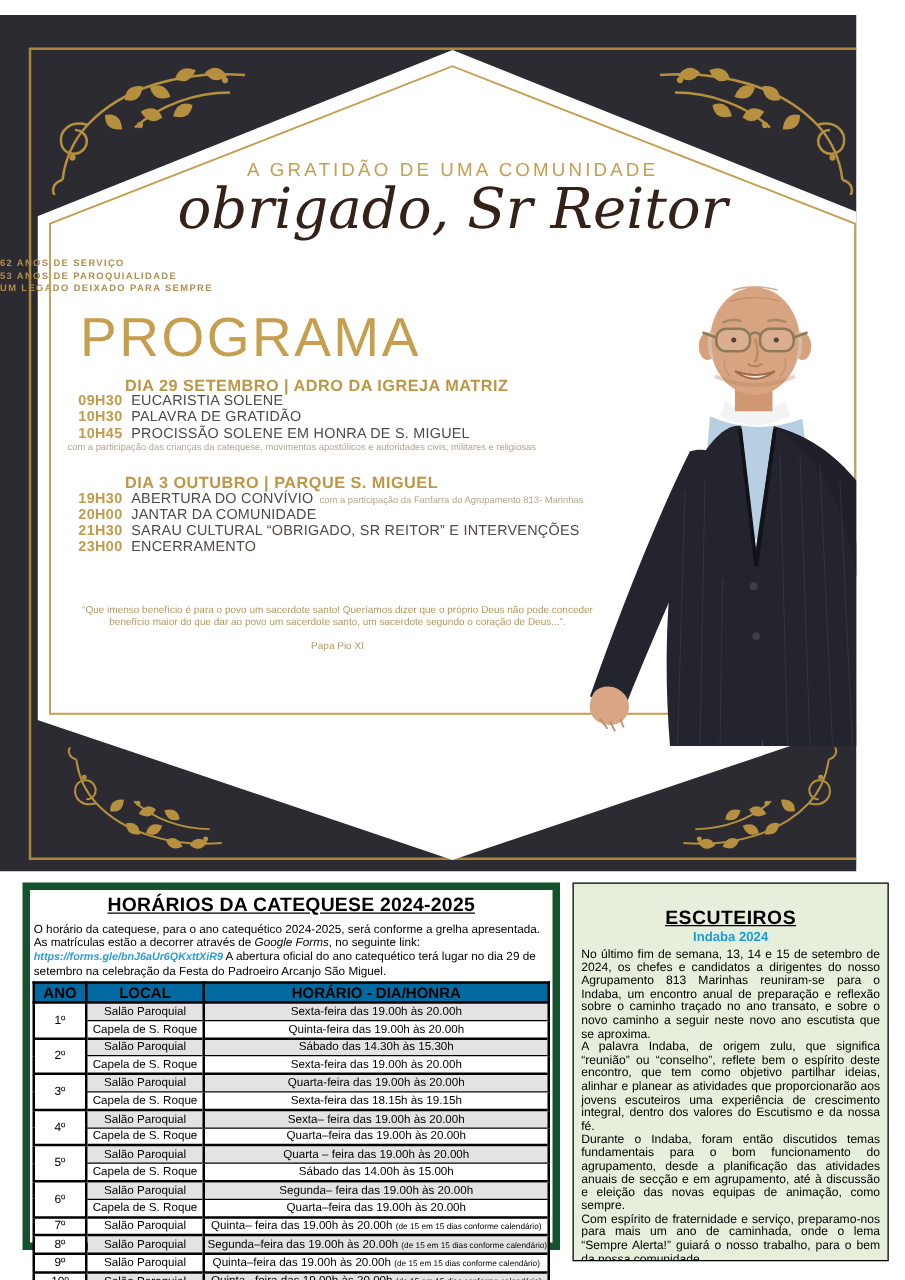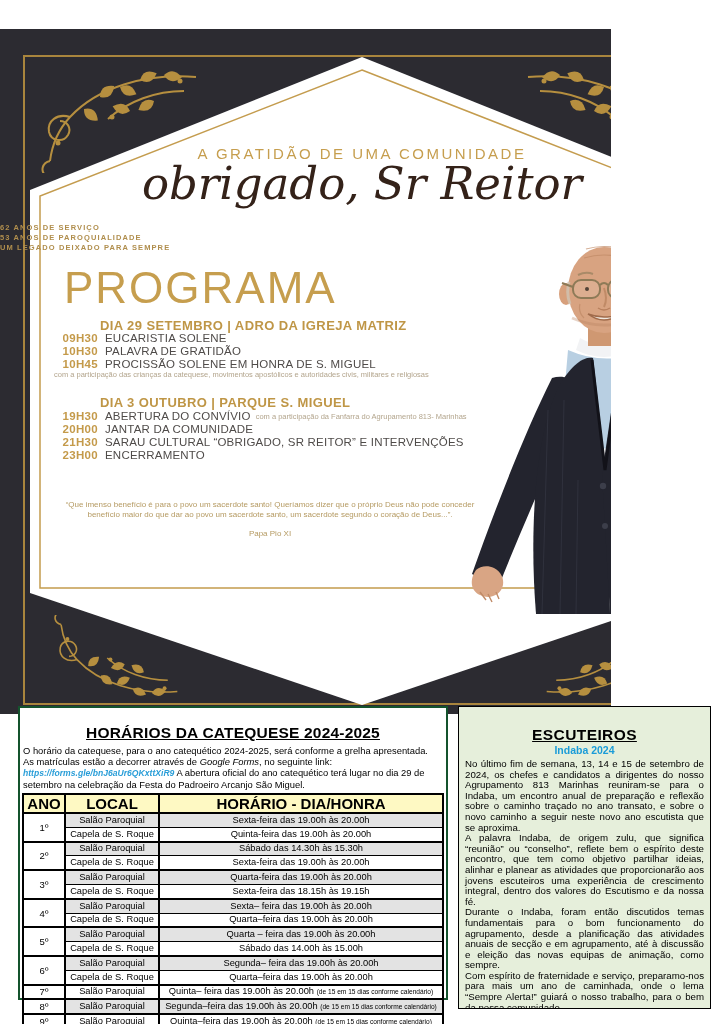--- a/index.html
+++ b/index.html
@@ -1,20 +1,20 @@
 <!DOCTYPE html>
 <html><head>
 <meta charset="utf-8">
 <style>
   html,body{margin:0;padding:0;background:#fff}
   .page{position:relative;width:724px;height:1024px;background:#fff;overflow:hidden;
         font-family:"Liberation Sans",sans-serif;color:#000}
 
   
-  .poster{position:absolute;left:0;top:29px;width:611px;height:685px;background:#2c2b31;overflow:hidden}
+  .poster{position:absolute;left:0;top:12px;width:685px;height:685px;background:#2c2b31;overflow:hidden}
   .frame{position:absolute;left:23px;top:26px;width:672px;height:646px;border:2px solid #a9853d}
   .orn{position:absolute}
   .hex{position:absolute;left:0;top:-12px;width:724px;height:700px;background:#ffffff;
        clip-path:polygon(362px 40px,694px 173px,694px 576px,362px 688px,30px 576px,30px 173px)}
   .goldline{position:absolute;left:0;top:-12px;width:724px;height:700px;pointer-events:none}
 
   .eyebrow{position:absolute;left:0;top:116px;width:724px;text-align:center;color:#c69e4e;
            font-size:15px;letter-spacing:2.5px}
   .script-title{position:absolute;left:0;top:128px;width:724px;text-align:center;
                 font-family:"DejaVu Serif",serif;font-style:italic;font-size:45px;color:#342219}
@@ -38,29 +38,29 @@
          font-size:8px;line-height:10px}
   .quote-author{margin-top:9px}
 
   .parish{position:absolute;left:0;top:576px;width:724px;text-align:center}
   .parish svg{display:block;margin:0 auto}
   .parish-name{font-family:"Liberation Serif",serif;font-size:11px;color:#443520;margin-top:2px}
 
   .photo{position:absolute;left:452px;top:201px;width:262px;height:384px;overflow:hidden}
 
   
-  .catbox{position:absolute;left:18px;top:706px;width:430px;height:294px;border:2px solid #14532d;
-          box-sizing:border-box;background:#fff;padding:13px 2px 0}
+  .catbox{position:absolute;left:18px;top:706px;width:430px;height:294px;border:6px solid #14532d;
+          box-sizing:border-box;background:#fff;padding:1px 2px 0}
   .cat-title{font-size:15.5px;font-weight:bold;text-align:center;text-decoration:underline;
              margin:3px 0 3px;letter-spacing:.2px}
   .cat-intro{font-size:9.4px;line-height:11px;margin:0 1px 3px;color:#000}
   .it{font-style:italic}
   .cat-link{color:#2a9ed8;font-weight:bold;font-style:italic;font-size:8.6px;text-decoration:none;cursor:pointer}
   table.cat{border-collapse:collapse;width:100%;border:2px solid #000;table-layout:fixed}
-  .cat th{border:2px solid #000;font-size:15px;padding:0;height:13px;background:#fef9c3}
+  .cat th{border:2px solid #000;font-size:12px;padding:0;height:13px;background:#0369a1}
   .cat col.c-ano{width:42px}
   .cat col.c-local{width:94px}
   .cat td{border-left:2px solid #000;border-right:2px solid #000;font-size:9.3px;text-align:center;
           padding:0 2px;height:12.8px;line-height:11px;overflow:hidden;white-space:nowrap}
   .cat tr.gstart td{border-top:2px solid #000}
   .cat tr.gsub td{border-top:1px solid #000}
   .cat td.shade{background:#e3e3e3}
   .cat td.ano{background:#fff;font-size:9.5px}
   .small-note{font-size:6.6px}
 

